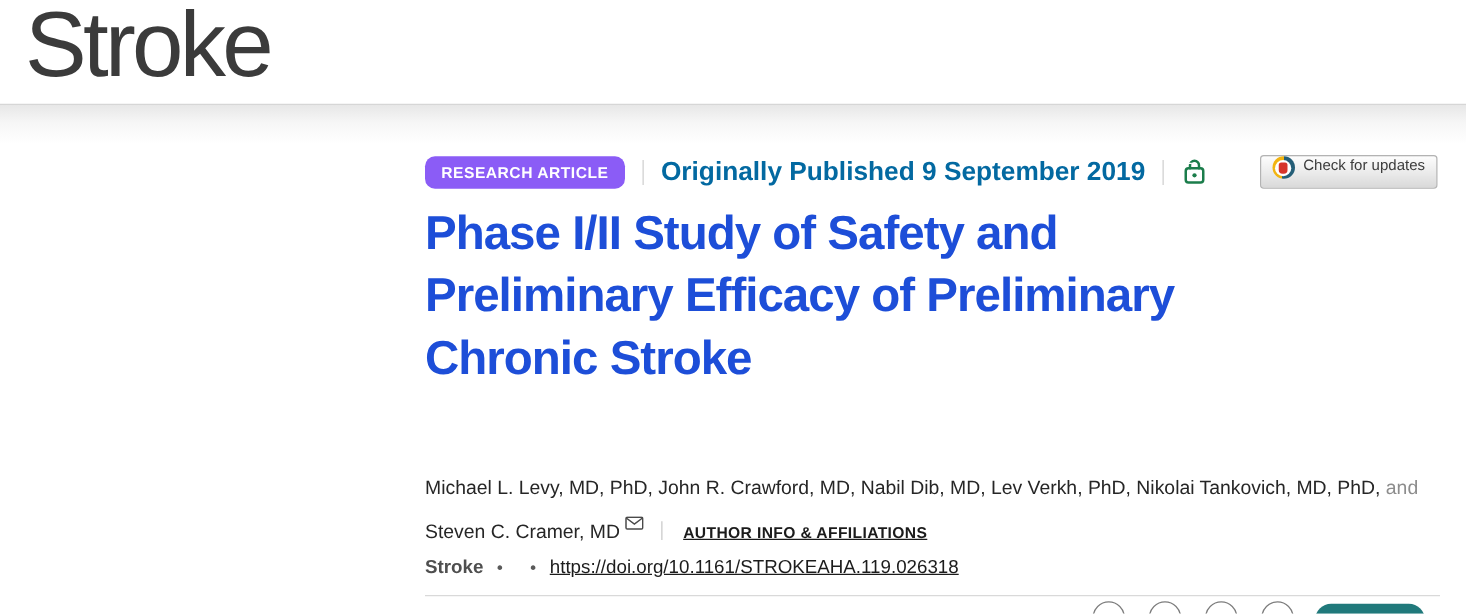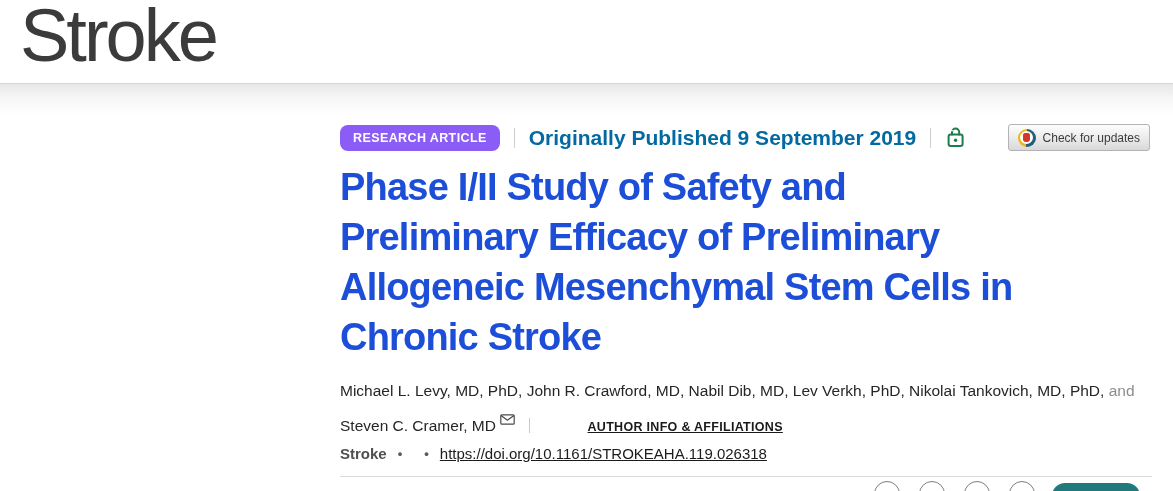--- a/index.html
+++ b/index.html
@@ -19,21 +19,21 @@
   .meta-row { position:absolute; top:124px; left:340px; width:810px; height:27px;
               display:flex; align-items:center; }
   .badge { display:inline-flex; align-items:center; height:26px; padding:0 13px;
            background:#8b5cf6; border-radius:8px; color:#fff; font-size:12.5px;
            font-weight:700; letter-spacing:.4px; white-space:nowrap; }
   .v-divider { width:1px; height:20px; background:#cfcfcf; margin:0 14px; }
   .pub-date { color:#0369a1; font-size:21px; font-weight:600; white-space:nowrap; }
   .lock-icon { display:inline-flex; }
 
   .check-updates { position:absolute; right:0; top:0; height:27px; display:flex;
-                   align-items:center; gap:7px; padding:0 9px;
+                   align-items:flex-start; gap:7px; padding:0 9px;
                    border:1px solid #b3b3b3; border-radius:3px;
                    background:linear-gradient(to bottom,#fdfdfd 0%,#eaeaea 55%,#d9d9d9 100%);
                    cursor:pointer; }
   .check-updates span { font-size:12px; color:#3c3c3c; }
   .crossmark { position:relative; width:18px; height:18px; border-radius:50%;
                background:conic-gradient(from 10deg, #245e77 0 50%, #f2b411 50% 97%, #245e77 97% 100%); }
   .crossmark::before { content:""; position:absolute; top:2.5px; left:2.5px; width:13px; height:13px;
                        border-radius:50%; background:#fff; }
   .crossmark::after { content:""; position:absolute; top:4.5px; left:5.5px; width:7px; height:9px;
                       background:#d6352b; border-radius:2px 2px 3px 3px; }
@@ -44,21 +44,21 @@
                    line-height:50px; color:#1d4ed8; }
 
   
   .authors { position:absolute; top:377px; left:340px; width:815px;
              font-size:15.5px; line-height:28.5px; color:#262626; }
   .authors .conj { color:#8d8d8d; }
   .email-icon { display:inline-block; vertical-align:6px; margin-left:4px; }
   .author-divider { display:inline-block; width:1px; height:15px; background:#c9c9c9;
                     margin:0 12px 0 10px; vertical-align:-2px; }
   .author-info-link { font-size:12.5px; font-weight:700; letter-spacing:.3px;
-                      color:#1a1a1a; text-decoration:underline; cursor:pointer;margin-left:41px; }
+                      color:#1a1a1a; text-decoration:underline; cursor:pointer; }
 
   
   .journal-line { position:absolute; top:445px; left:340px; width:810px; font-size:15px;
                   color:#4f4f4f; font-weight:600; display:flex; align-items:center; }
   .journal-line .bullet { color:#5a5a5a; margin:0 11px; font-size:13px; }
   .doi-link { color:#1c1c1c; text-decoration:underline; cursor:pointer; font-weight:400; }
 
   
   .bottom-divider { position:absolute; top:476px; left:340px; width:812px; height:1px; background:#d9d9d9; }
   .actions { position:absolute; top:481px; left:340px; width:812px; height:40px; }
@@ -94,21 +94,20 @@
     </span>
     <button class="check-updates">
       <span class="crossmark"></span>
       <span>Check for updates</span>
     </button>
   </div>
 
   <h1 class="article-title">
     <div>Phase I/II Study of Safety and</div>
     <div>Preliminary Efficacy of Preliminary</div>
-    <div>Allogeneic Mesenchymal Stem Cells in</div>
     <div>Chronic Stroke</div>
   </h1>
 
   <div class="authors">
     <span>Michael L. Levy, MD, PhD, John R. Crawford, MD, Nabil Dib, MD, Lev Verkh, PhD, Nikolai Tankovich, MD, PhD,</span>
     <span class="conj">and</span>
     <span>Steven C. Cramer, MD</span><span class="email-icon">
       <svg width="15" height="11" viewBox="0 0 15 11">
         <rect x="0.8" y="0.8" width="13.4" height="9.4" rx="1" fill="none" stroke="#4a4a4a" stroke-width="1.2"></rect>
         <path d="M1 1.4 L7.5 6.2 L14 1.4" fill="none" stroke="#4a4a4a" stroke-width="1.2"></path>

